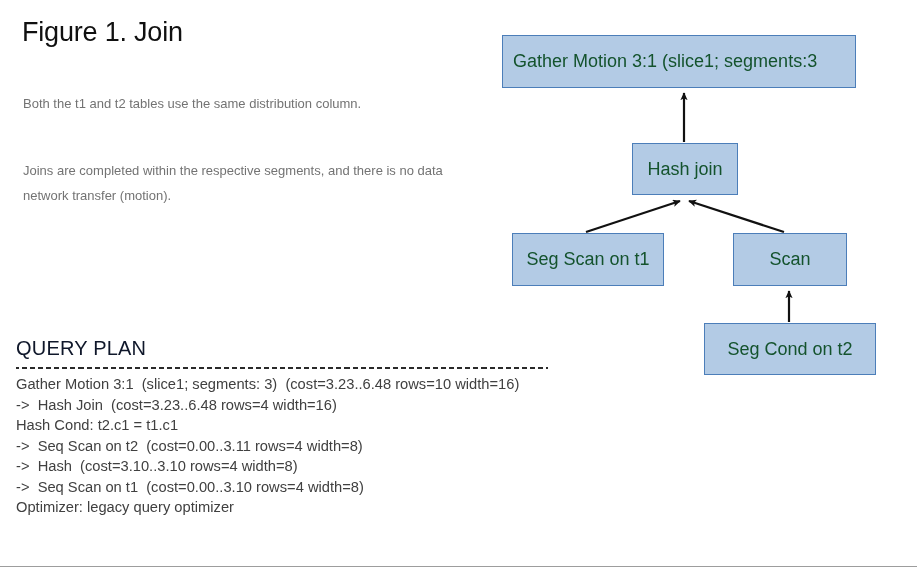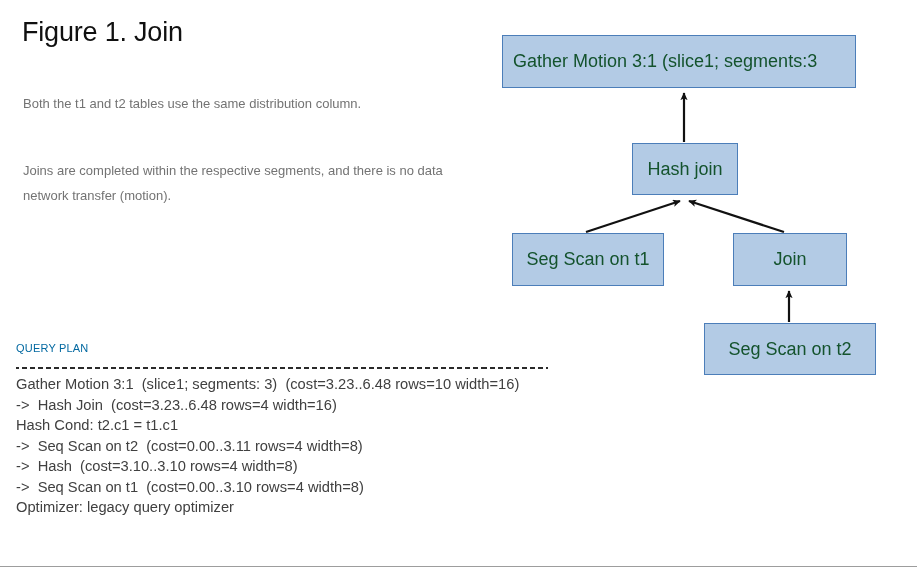--- a/index.html
+++ b/index.html
@@ -45,23 +45,23 @@
   #para-2 { top: 158px; }
 
   
   #query-plan-block {
     position: absolute;
     left: 16px;
     top: 339px;
     width: 600px;
   }
   #query-plan-heading {
-    font-size: 11px;
+    font-size: 20px;
     line-height: 19px;
-    color: #0369a1;
+    color: #0f172a;
     letter-spacing: 0.2px;
   }
   #query-plan-rule {
     margin-top: 9px;
     margin-bottom: 5px;
     width: 532px;
     height: 0;
     border-top: 2px dashed #2a2a2a;
     border-image: repeating-linear-gradient(
         to right, #2a2a2a 0 5px, rgba(0,0,0,0) 5px 8px) 2;
@@ -167,24 +167,24 @@
 
     <div class="node" id="node-hashjoin">
       <span class="node-label">Hash join</span>
     </div>
 
     <div class="node" id="node-segscan1">
       <span class="node-label">Seg Scan on t1</span>
     </div>
 
     <div class="node" id="node-hash">
-      <span class="node-label">Join</span>
+      <span class="node-label">Scan</span>
     </div>
 
     <div class="node" id="node-segscan2">
-      <span class="node-label">Seg Scan on t2</span>
+      <span class="node-label">Seg Cond on t2</span>
     </div>
 
   </div>
 
   <div id="footer-divider"></div>
 
 </div>
 
 </body></html>

